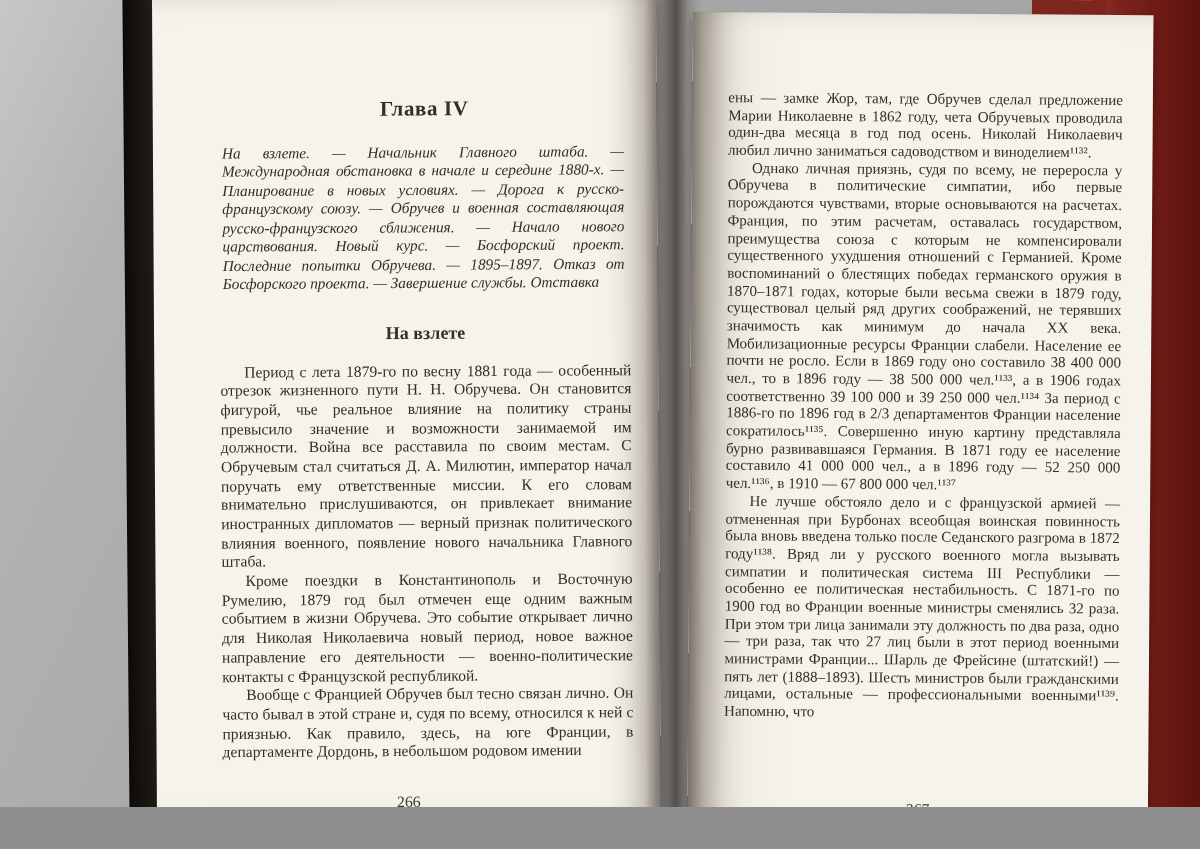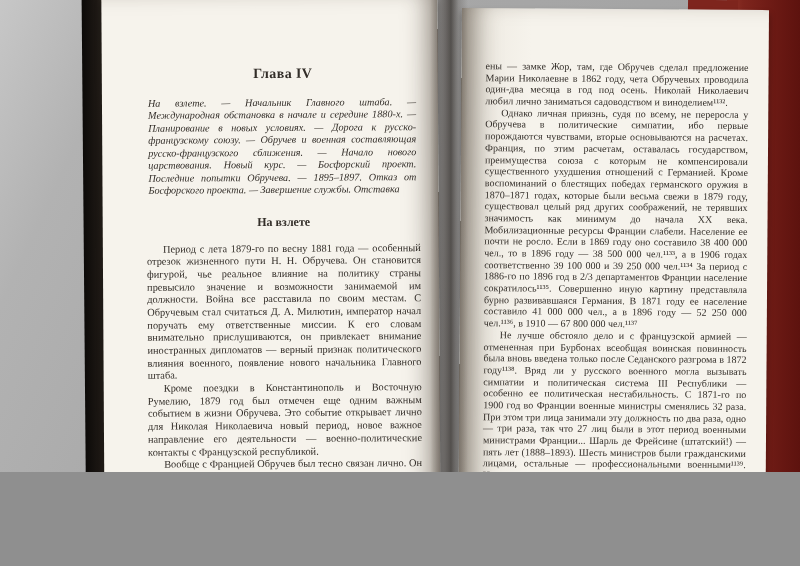--- a/index.html
+++ b/index.html
@@ -1,20 +1,20 @@
 <!DOCTYPE html>
 <html><head>
 <meta charset="utf-8">
 <style>
   * { margin:0; padding:0; box-sizing:border-box; }
   html,body { width:800px; height:566px; overflow:hidden; }
   body { background:#8f8f8f; font-family:"Liberation Serif","DejaVu Serif",serif; }
 
   .scan {
-    position:relative; width:800px; height:472px; overflow:hidden;
+    position:relative; width:800px; height:538px; overflow:hidden;
     background:linear-gradient(115deg,#c7c7c7 0%, #b2b2b2 14%, #a7a7a7 40%, #a2a2a2 100%);
   }
 
   .black-strip {
     position:absolute; left:84px; top:-4px; width:21px; height:556px;
     background:linear-gradient(to right,#0c0a08,#1d1814 70%,#2a241e);
     transform:rotate(-0.5deg);
   }
 
   .red-cover {

